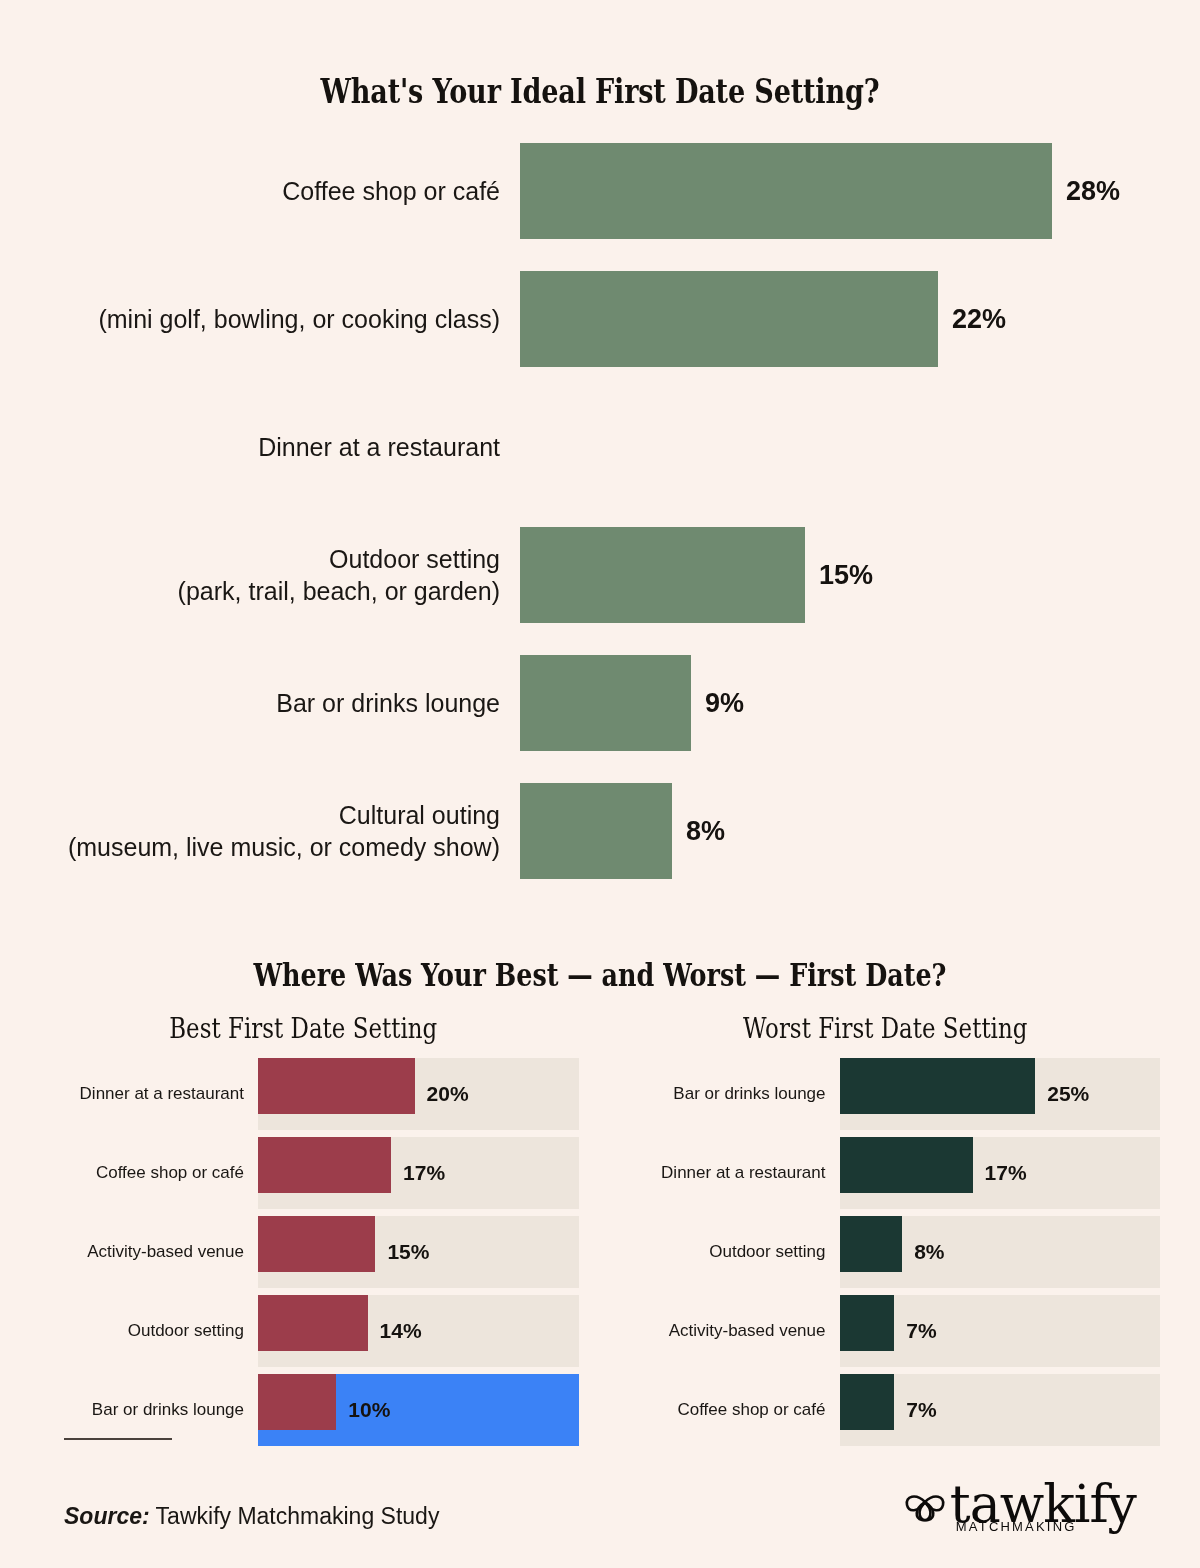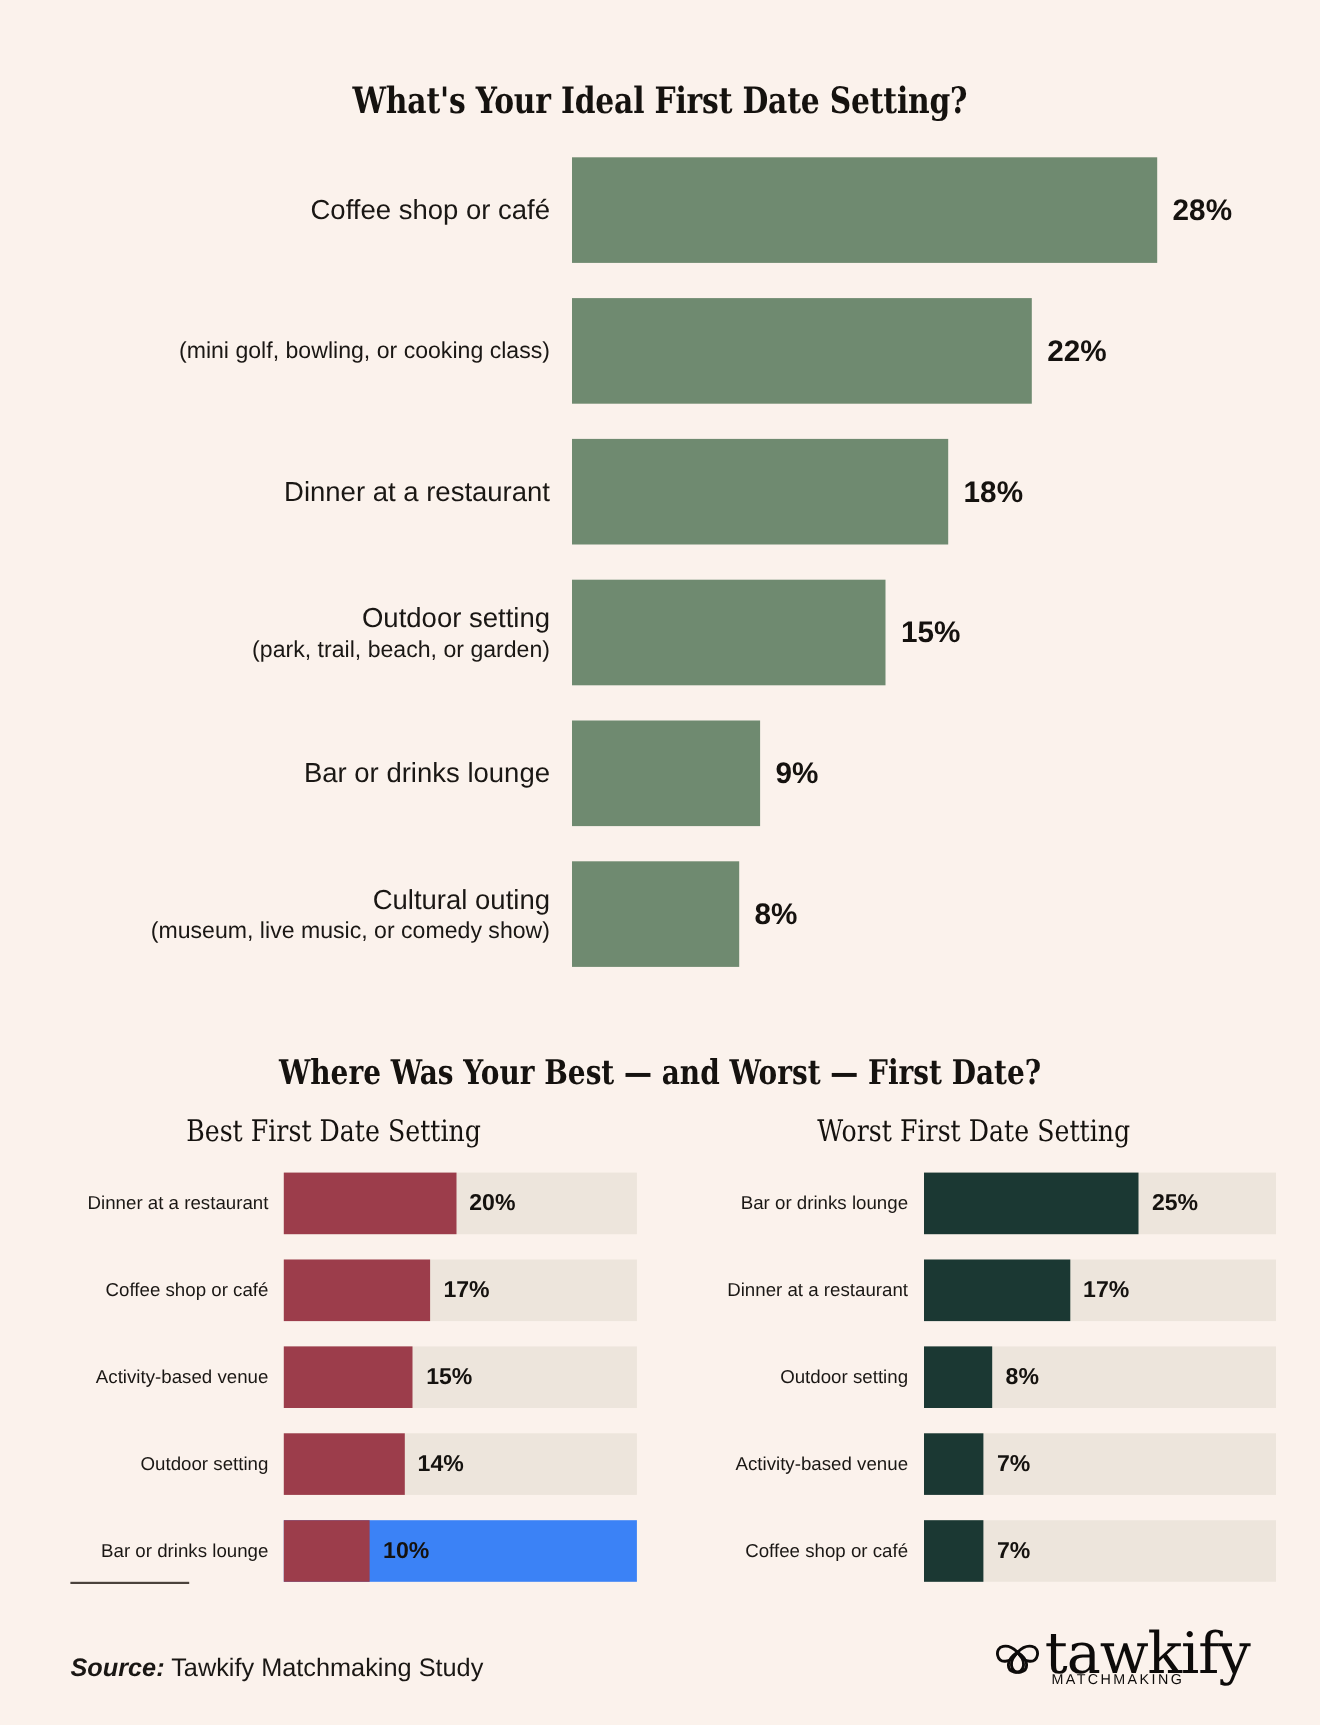--- a/index.html
+++ b/index.html
@@ -44,21 +44,21 @@
     line-height: 1.28;
   }
   .main-label .ml-primary {
     display: block;
     font-size: 25px;
     font-weight: 400;
     color: #1A1714;
   }
   .main-label .ml-sub {
     display: block;
-    font-size: 21px;
+    font-size: 25px;
     font-weight: 400;
     color: #1A1714;
   }
   .main-bar-wrap {
     display: flex;
     align-items: center;
     flex: 1;
     height: 96px;
   }
   .main-bar {
@@ -112,21 +112,21 @@
     width: 230px;
     text-align: right;
     padding-right: 14px;
     font-size: 17px;
     color: #1A1714;
     line-height: 1.2;
   }
   .sub-track {
     position: relative;
     flex: 1;
-    height: 56px;
+    height: 72px;
     background: #EDE5DC;
     display: flex;
     align-items: center;
   }
   .sub-fill {
     height: 56px;
     position: absolute;
     left: 0;
     top: 0;
   }
@@ -216,24 +216,20 @@
         <span class="ml-sub">(mini golf, bowling, or cooking class)</span>
       </div>
       <div class="main-bar-wrap">
         <div class="main-bar" style="width: 418px; background: rgb(111, 138, 112);"></div>
         <span class="main-value">22%</span>
       </div>
     </div>
     <div class="main-row">
       <div class="main-label">
         <span class="ml-primary">Dinner at a restaurant</span>
-      </div>
-      <div class="main-bar-wrap">
-        <div class="main-bar" style="width: 342px; background: rgb(111, 138, 112);"></div>
-        <span class="main-value">18%</span>
       </div>
     </div>
     <div class="main-row">
       <div class="main-label">
         <span class="ml-primary">Outdoor setting</span>
         <span class="ml-sub">(park, trail, beach, or garden)</span>
       </div>
       <div class="main-bar-wrap">
         <div class="main-bar" style="width: 285px; background: rgb(111, 138, 112);"></div>
         <span class="main-value">15%</span>

